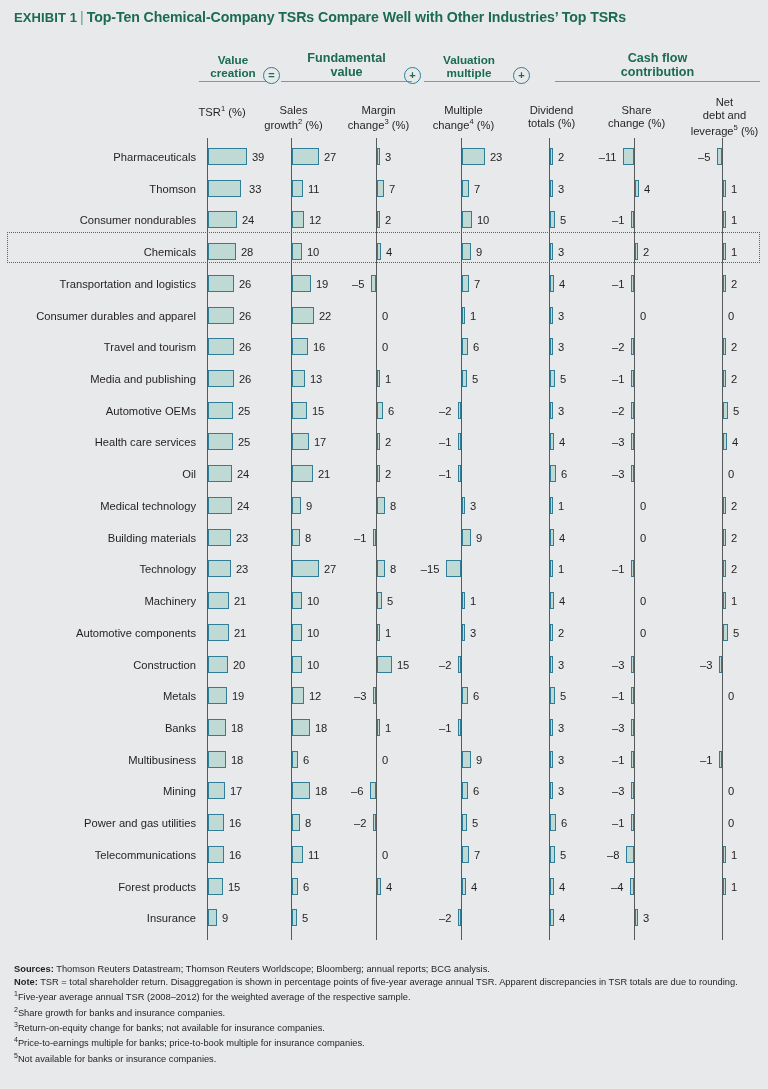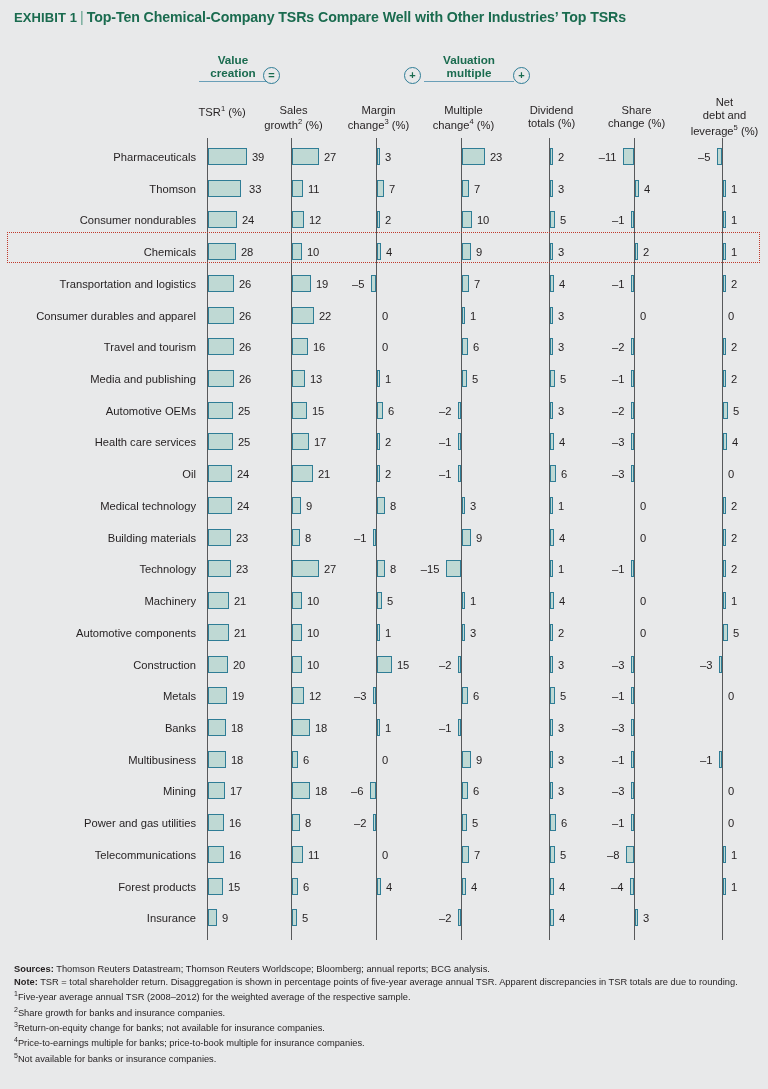--- a/index.html
+++ b/index.html
@@ -91,23 +91,33 @@
 <div id="title-bar">
   <span class="exh">Exhibit 1</span><span class="sep">|</span><span>Top-Ten Chemical-Company TSRs Compare Well with Other Industries’ Top TSRs</span>
 </div>
 
 <div id="chart">
     <div class="grp" style="left: 199px; top: 53px; width: 68px; font-size: 11.7px;">
       <span class="gl">Value</span>
       <span class="gl">creation</span>
       <span class="rule"></span>
     </div>
+    <div class="grp" style="left: 281px; top: 51px; width: 131px; font-size: 12.6px;">
+      <span class="gl">Fundamental</span>
+      <span class="gl">value</span>
+      <span class="rule"></span>
+    </div>
     <div class="grp" style="left: 424px; top: 53px; width: 90px; font-size: 11.7px;">
       <span class="gl">Valuation</span>
       <span class="gl">multiple</span>
+      <span class="rule"></span>
+    </div>
+    <div class="grp" style="left: 555px; top: 51px; width: 205px; font-size: 12.6px;">
+      <span class="gl">Cash flow</span>
+      <span class="gl">contribution</span>
       <span class="rule"></span>
     </div>
     <div class="op" style="left: 263px; top: 67px;">=</div>
     <div class="op" style="left: 404px; top: 67px;">+</div>
     <div class="op" style="left: 513px; top: 67px;">+</div>
     <div class="colhead" style="width: 104px; left: 198.5px; text-align: left; top: 104px;"><span>TSR<sup>1</sup> (%)</span></div>
     <div class="colhead" style="width: 104px; left: 241.5px; text-align: center; top: 104px;"><span>Sales</span><br><span>growth<sup>2</sup> (%)</span></div>
     <div class="colhead" style="width: 104px; left: 326.5px; text-align: center; top: 104px;"><span>Margin</span><br><span>change<sup>3</sup> (%)</span></div>
     <div class="colhead" style="width: 104px; left: 411.5px; text-align: center; top: 104px;"><span>Multiple</span><br><span>change<sup>4</sup> (%)</span></div>
     <div class="colhead" style="width: 104px; left: 499.5px; text-align: center; top: 104px;"><span>Dividend</span><br><span>totals (%)</span></div>

